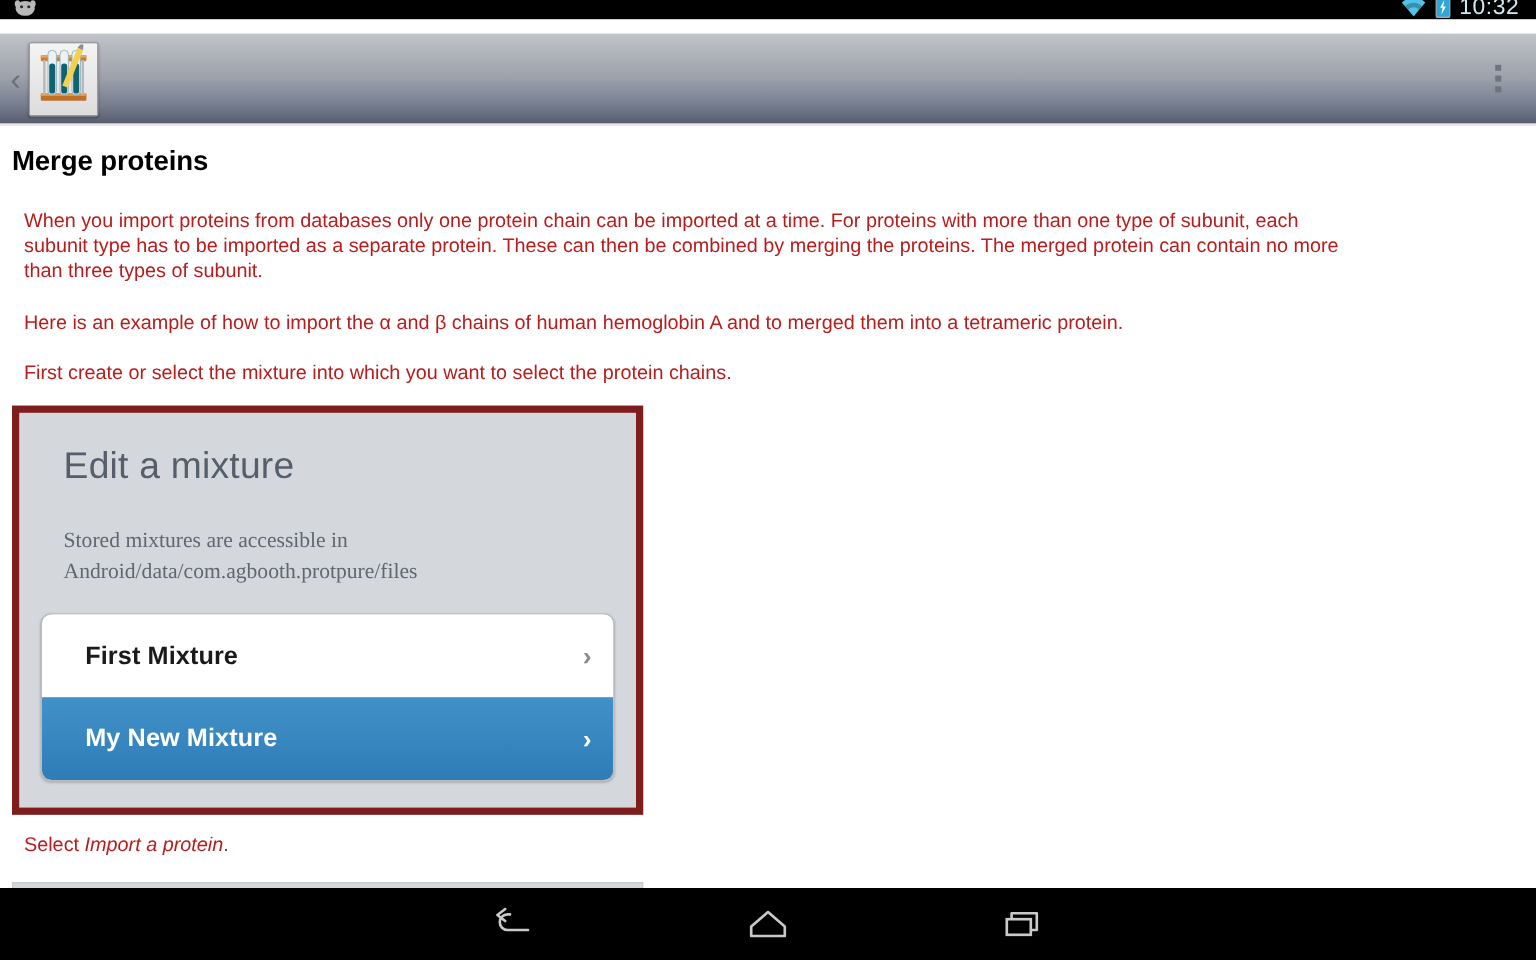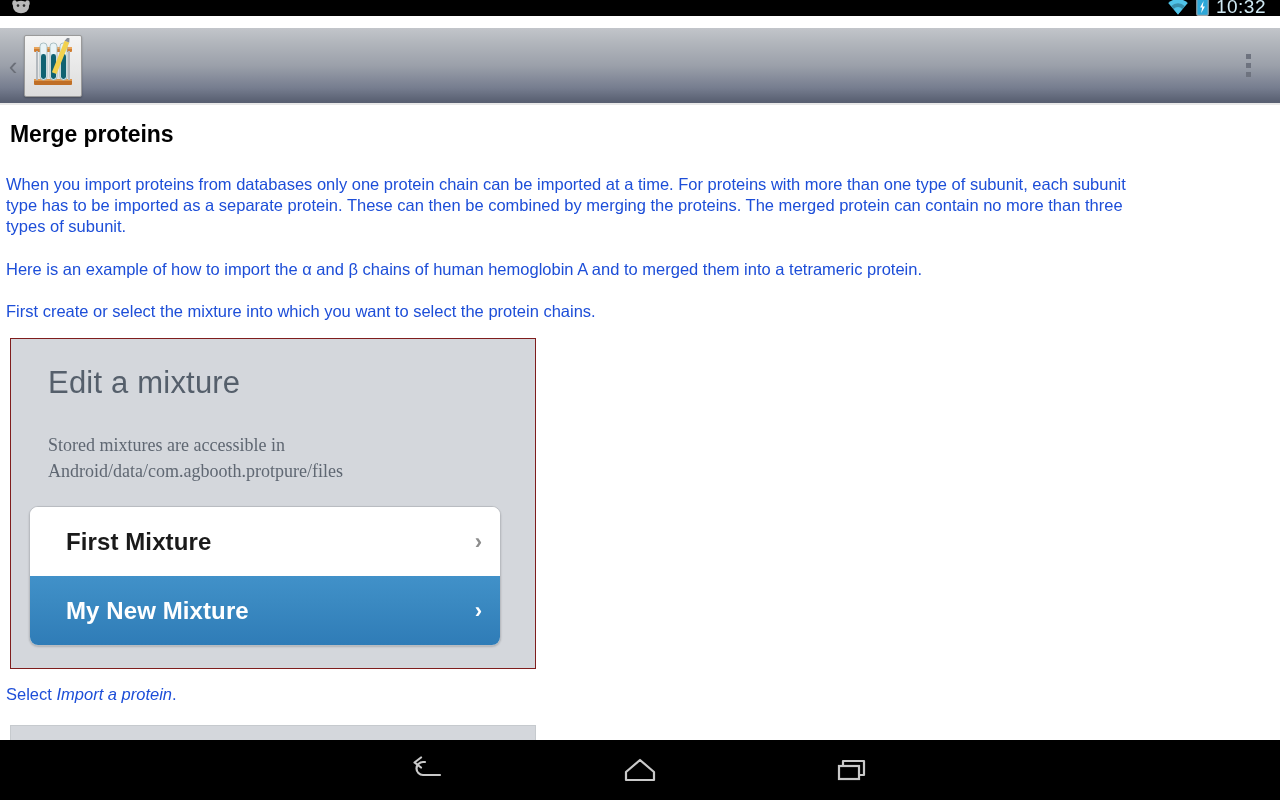--- a/index.html
+++ b/index.html
@@ -54,35 +54,35 @@
   
   .content {
     position: absolute; left: 0; top: 105px; width: 1152px; height: 635px;
     background: #ffffff; overflow: hidden;
   }
   h1.page-title {
     font-size: 23px; font-weight: bold; color: #000;
     margin: 16px 0 0 10px; letter-spacing: -0.1px;
   }
   p.para {
-    font-size: 16.5px; color: #1d4ed8; line-height: 21px;
-    margin: 0 14px 0 6px;
+    font-size: 16.5px; color: #b91c1c; line-height: 21px;
+    margin: 0 14px 0 20px;
   }
   p.p1 { margin-top: 26px; }
   p.p2 { margin-top: 22px; }
   p.p3 { margin-top: 21px; }
   p.p4 { margin-top: 15px; }
   .ital { font-style: italic; }
 
   
   .shot {
     margin: 16px 0 0 10px; width: 526px;
     background: #d4d7dc;
-    border: 1px solid #7f1d1d;
-    padding: 26px 16px 0 0;
+    border: 6px solid #7f1d1d;
+    padding: 26px 0 0 0;
     position: relative;
   }
   .shot-title {
     font-size: 31px; color: #555f6b; font-weight: 400;
     margin: 0 0 0 37px; letter-spacing: 0.2px;
   }
   .shot-sub {
     font-size: 18px; color: #5f6772; line-height: 26px;
     margin: 31px 0 0 37px; max-width: 440px; font-family: Liberation Serif, serif;
   }
@@ -95,21 +95,21 @@
     background: #fff;
   }
   .mixrow {
     height: 69px; display: flex; align-items: center;
     padding: 0 18px 0 36px; position: relative;
   }
   .mixrow.plain { background: #ffffff; }
   .mixrow.sel {
     background: linear-gradient(to bottom,#4191c9 0%, #3b8ac2 35%, #2f7cb7 100%);
   }
-  .mixrow .label { font-size: 24px; font-weight: bold; letter-spacing: 0.1px; }
+  .mixrow .label { font-size: 21px; font-weight: bold; letter-spacing: 0.1px; }
   .mixrow.plain .label { color: #1a1a1a; }
   .mixrow.sel .label { color: #ffffff; }
   .mixrow .chev { margin-left: auto; font-size: 22px; font-weight: bold; }
   .mixrow.plain .chev { color: #8d8d8d; }
   .mixrow.sel .chev { color: #ffffff; }
 
   
   .shot2 {
     margin: 20px 0 0 10px; width: 526px; height: 120px;
     background: #d4d7dc; border: 1px solid #c6cace;

